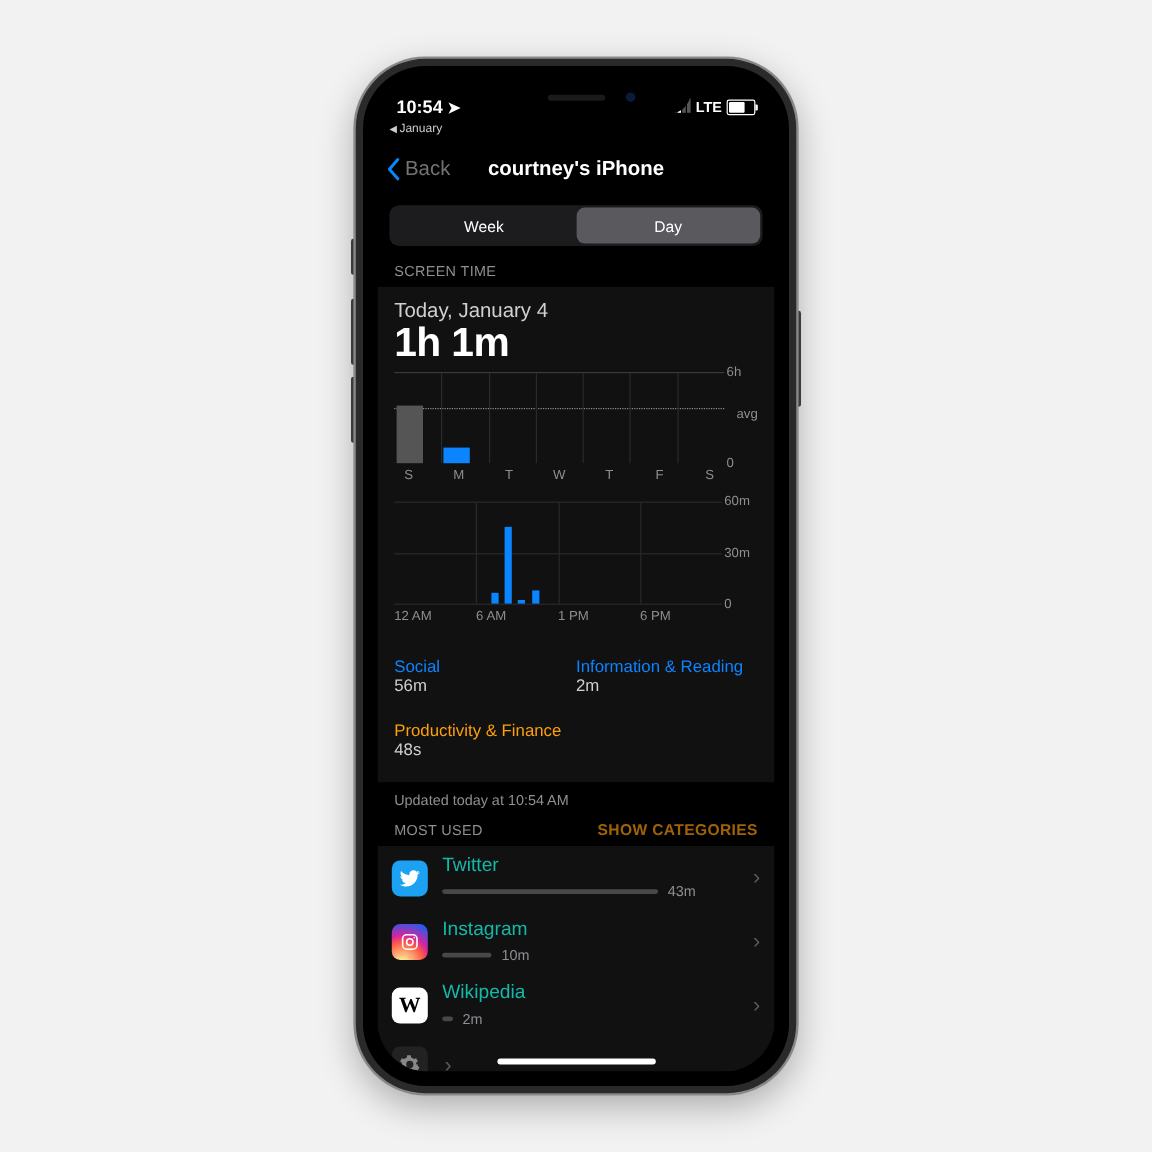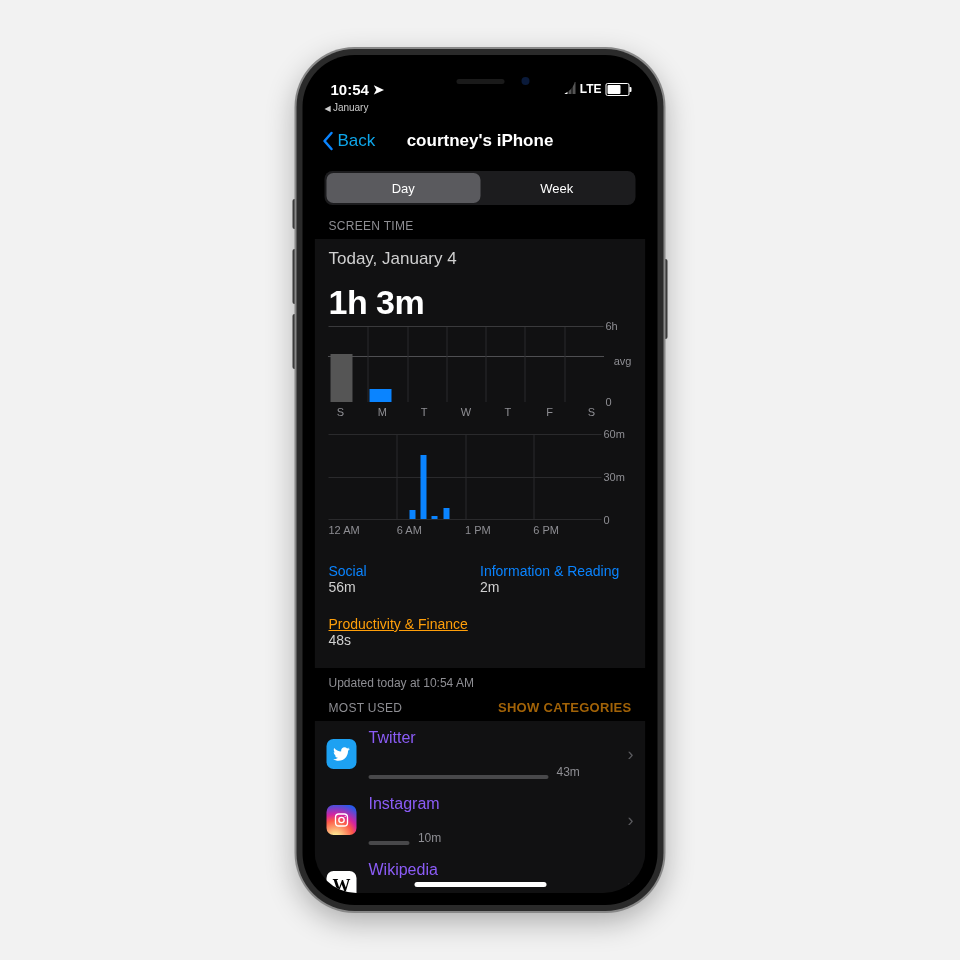--- a/index.html
+++ b/index.html
@@ -15,30 +15,30 @@
   .screen{position:absolute;left:18px;right:18px;top:18px;bottom:18px;border-radius:42px;background:#000;overflow:hidden;color:#fff;}
   .notch{position:absolute;top:0;left:50%;transform:translateX(-50%);width:190px;height:28px;background:#000;border-bottom-left-radius:18px;border-bottom-right-radius:18px;display:flex;align-items:center;justify-content:center;z-index:5;}
   .notch .speaker{width:48px;height:5px;background:#1a1a1a;border-radius:3px;}
   .notch .cam{position:absolute;right:46px;top:10px;width:8px;height:8px;border-radius:50%;background:#0a1a3a;}
   .status-bar{position:absolute;top:0;left:0;right:0;height:44px;display:flex;justify-content:space-between;align-items:center;padding:0 16px;z-index:4;font-size:15px;font-weight:600;}
   .status-left{display:flex;align-items:center;gap:4px;}
   .status-right{display:flex;align-items:center;gap:4px;font-size:12px;}
   .breadcrumb{position:absolute;top:35px;left:10px;font-size:10px;color:#ccc;z-index:4;}
   .breadcrumb::before{content:"◀ ";font-size:8px;}
   .nav{position:absolute;top:52px;left:0;right:0;height:44px;display:flex;align-items:center;z-index:3;}
-  .nav-back{position:absolute;left:6px;color:#0ea5e9;font-size:17px;display:flex;align-items:flex-start;cursor:pointer;}
+  .nav-back{position:absolute;left:6px;color:#737373;font-size:17px;display:flex;align-items:flex-start;cursor:pointer;}
   .nav-back svg{width:14px;height:20px;margin-right:3px;}
   .nav-title{width:100%;text-align:center;font-size:17px;font-weight:600;}
   .content{position:absolute;top:96px;left:0;right:0;bottom:0;overflow:hidden;}
   .segmented{margin:8px 10px 14px;height:30px;background:#1c1c1e;border-radius:8px;display:flex;padding:2px;}
   .seg{flex:1;display:flex;align-items:center;justify-content:center;font-size:13px;color:#fff;border-radius:7px;cursor:pointer;}
   .seg.active{background:#5a5a5e;}
   .section-header{font-size:12px;color:#8e8e93;text-transform:uppercase;padding:0 14px 6px;letter-spacing:.3px;}
   .panel{background:#111112;padding:10px 14px 14px;}
-  .date-line{font-size:17px;color:#d0d0d0;margin-bottom:16px;}
+  .date-line{font-size:17px;color:#d0d0d0;margin-bottom:0;}
   .big-time{font-size:34px;font-weight:700;letter-spacing:-.5px;margin-top:-2px;}
   .chart{position:relative;height:96px;margin-top:4px;}
   .chart-plot{position:absolute;left:0;right:28px;top:0;bottom:20px;border-top:1px solid #3a3a3c;}
   .grid-v{position:absolute;top:0;bottom:0;width:1px;background:#2a2a2c;}
   .chart-axis-r{position:absolute;right:0;top:-6px;bottom:14px;width:26px;display:flex;flex-direction:column;justify-content:space-between;align-items:flex-start;font-size:11px;color:#8e8e93;}
   .chart-x{position:absolute;left:0;right:28px;bottom:0;height:16px;display:flex;justify-content:space-between;font-size:11px;color:#8e8e93;}
   .chart-x span{width:24px;text-align:center;}
   .avg-line{position:absolute;left:0;right:0;border-top:1px dotted #8e8e93;}
   .avg-label{position:absolute;right:0;font-size:11px;color:#8e8e93;}
   .bar{position:absolute;bottom:0;width:22px;}
@@ -51,36 +51,36 @@
   .chart2 .bar2{position:absolute;bottom:0;width:6px;background:#0a84ff;}
   .chart2-axis-r{position:absolute;right:0;top:-6px;bottom:14px;width:28px;display:flex;flex-direction:column;justify-content:space-between;align-items:flex-start;font-size:11px;color:#8e8e93;}
   .chart2-x{position:absolute;left:0;right:30px;bottom:0;height:16px;display:flex;font-size:11px;color:#8e8e93;}
   .chart2-x span{position:absolute;}
   .cats{display:flex;flex-wrap:wrap;margin-top:8px;}
   .cat{width:50%;margin-bottom:6px;}
   .cat-name{font-size:14px;margin-top:15px;}
   .cat-val{font-size:14px;color:#d0d0d0;}
   .c-social{color:#0a84ff;}
   .c-info{color:#0a84ff;}
-  .c-prod{color:#ff9f0a;text-decoration:underline;}
+  .c-prod{color:#ff9f0a;}
   .updated{font-size:12px;color:#8e8e93;padding:8px 14px 10px;background:#000;}
   .most-header{display:flex;align-items:center;justify-content:space-between;padding:0 14px 6px;}
   .most-header .lbl{font-size:12px;color:#8e8e93;text-transform:uppercase;letter-spacing:.3px;}
   .most-header .show{font-size:13px;color:#a16207;font-weight:700;letter-spacing:.3px;cursor:pointer;}
   .app-list{background:#111112;}
   .app-row{display:flex;align-items:center;padding:8px 10px 8px 12px;position:relative;cursor:pointer;}
   .app-row + .app-row{}
   .app-icon{width:30px;height:30px;border-radius:7px;margin-right:12px;flex:none;display:flex;align-items:center;justify-content:center;}
   .ic-twitter{background:#1da1f2;}
   .ic-instagram{background:radial-gradient(circle at 30% 110%,#fdf497 0%,#fdf497 5%,#fd5949 45%,#d6249f 60%,#285AEB 90%);}
   .ic-wikipedia{background:#fff;color:#000;font-family:serif;font-weight:bold;font-size:18px;}
   .ic-settings{background:#222;}
   .app-main{flex:1;}
-  .app-name{font-size:16px;color:#8b5cf6;}
-  .bar-row{display:flex;align-items:flex-end;gap:8px;margin-top:18px;}
+  .app-name{font-size:16px;color:#14b8a6;}
+  .bar-row{display:flex;align-items:center;gap:8px;margin-top:5px;}
   .usage-bar{height:4px;background:#48484a;border-radius:2px;}
   .usage-val{font-size:12px;color:#8e8e93;}
   .chev{color:#5a5a5e;font-size:18px;padding:0 2px;}
   .home-ind{position:absolute;bottom:6px;left:50%;transform:translateX(-50%);width:132px;height:5px;border-radius:3px;background:#fff;z-index:6;}
   .signal-bars{display:inline-flex;align-items:flex-end;gap:1px;height:10px;}
   .signal-bars i{width:3px;background:#fff;display:block;}
   .battery{display:inline-flex;align-items:center;}
   .battery .body{width:22px;height:11px;border:1px solid #fff;border-radius:2px;position:relative;}
   .battery .body::after{content:"";position:absolute;right:-3px;top:3px;width:2px;height:5px;background:#fff;border-radius:0 1px 1px 0;}
   .battery .fill{position:absolute;left:1px;top:1px;bottom:1px;width:60%;background:#fff;border-radius:1px;}
@@ -133,33 +133,33 @@
           <svg viewBox="0 0 12 20">
               <path d="M10 2 L3 10 L10 18" fill="none" stroke="#0a84ff" stroke-width="2.5" stroke-linecap="round" stroke-linejoin="round"></path>
             </svg>
           <span>Back</span>
         </div>
         <div class="nav-title">courtney's iPhone</div>
       </div>
 
       <div class="content">
         <div class="segmented">
+          <div class="seg">
+              <span>Week</span>
+            </div>
           <div class="seg active">
               <span>Day</span>
             </div>
-          <div class="seg">
-              <span>Week</span>
-            </div>
         </div>
 
         <div class="section-header">SCREEN TIME</div>
 
         <div class="panel">
           <div class="date-line">Today, January 4</div>
-          <div class="big-time">1h 3m</div>
+          <div class="big-time">1h 1m</div>
 
           <div class="chart">
             <div class="chart-plot" id="wk-plot">
               <div class="avg-line" style="top:38%"></div>
             <div class="grid-v" style="left: 14.2857%;"></div>
                 <div class="grid-v" style="left: 28.5714%;"></div>
                 <div class="grid-v" style="left: 42.8571%;"></div>
                 <div class="grid-v" style="left: 57.1429%;"></div>
                 <div class="grid-v" style="left: 71.4286%;"></div>
                 <div class="grid-v" style="left: 85.7143%;"></div>

